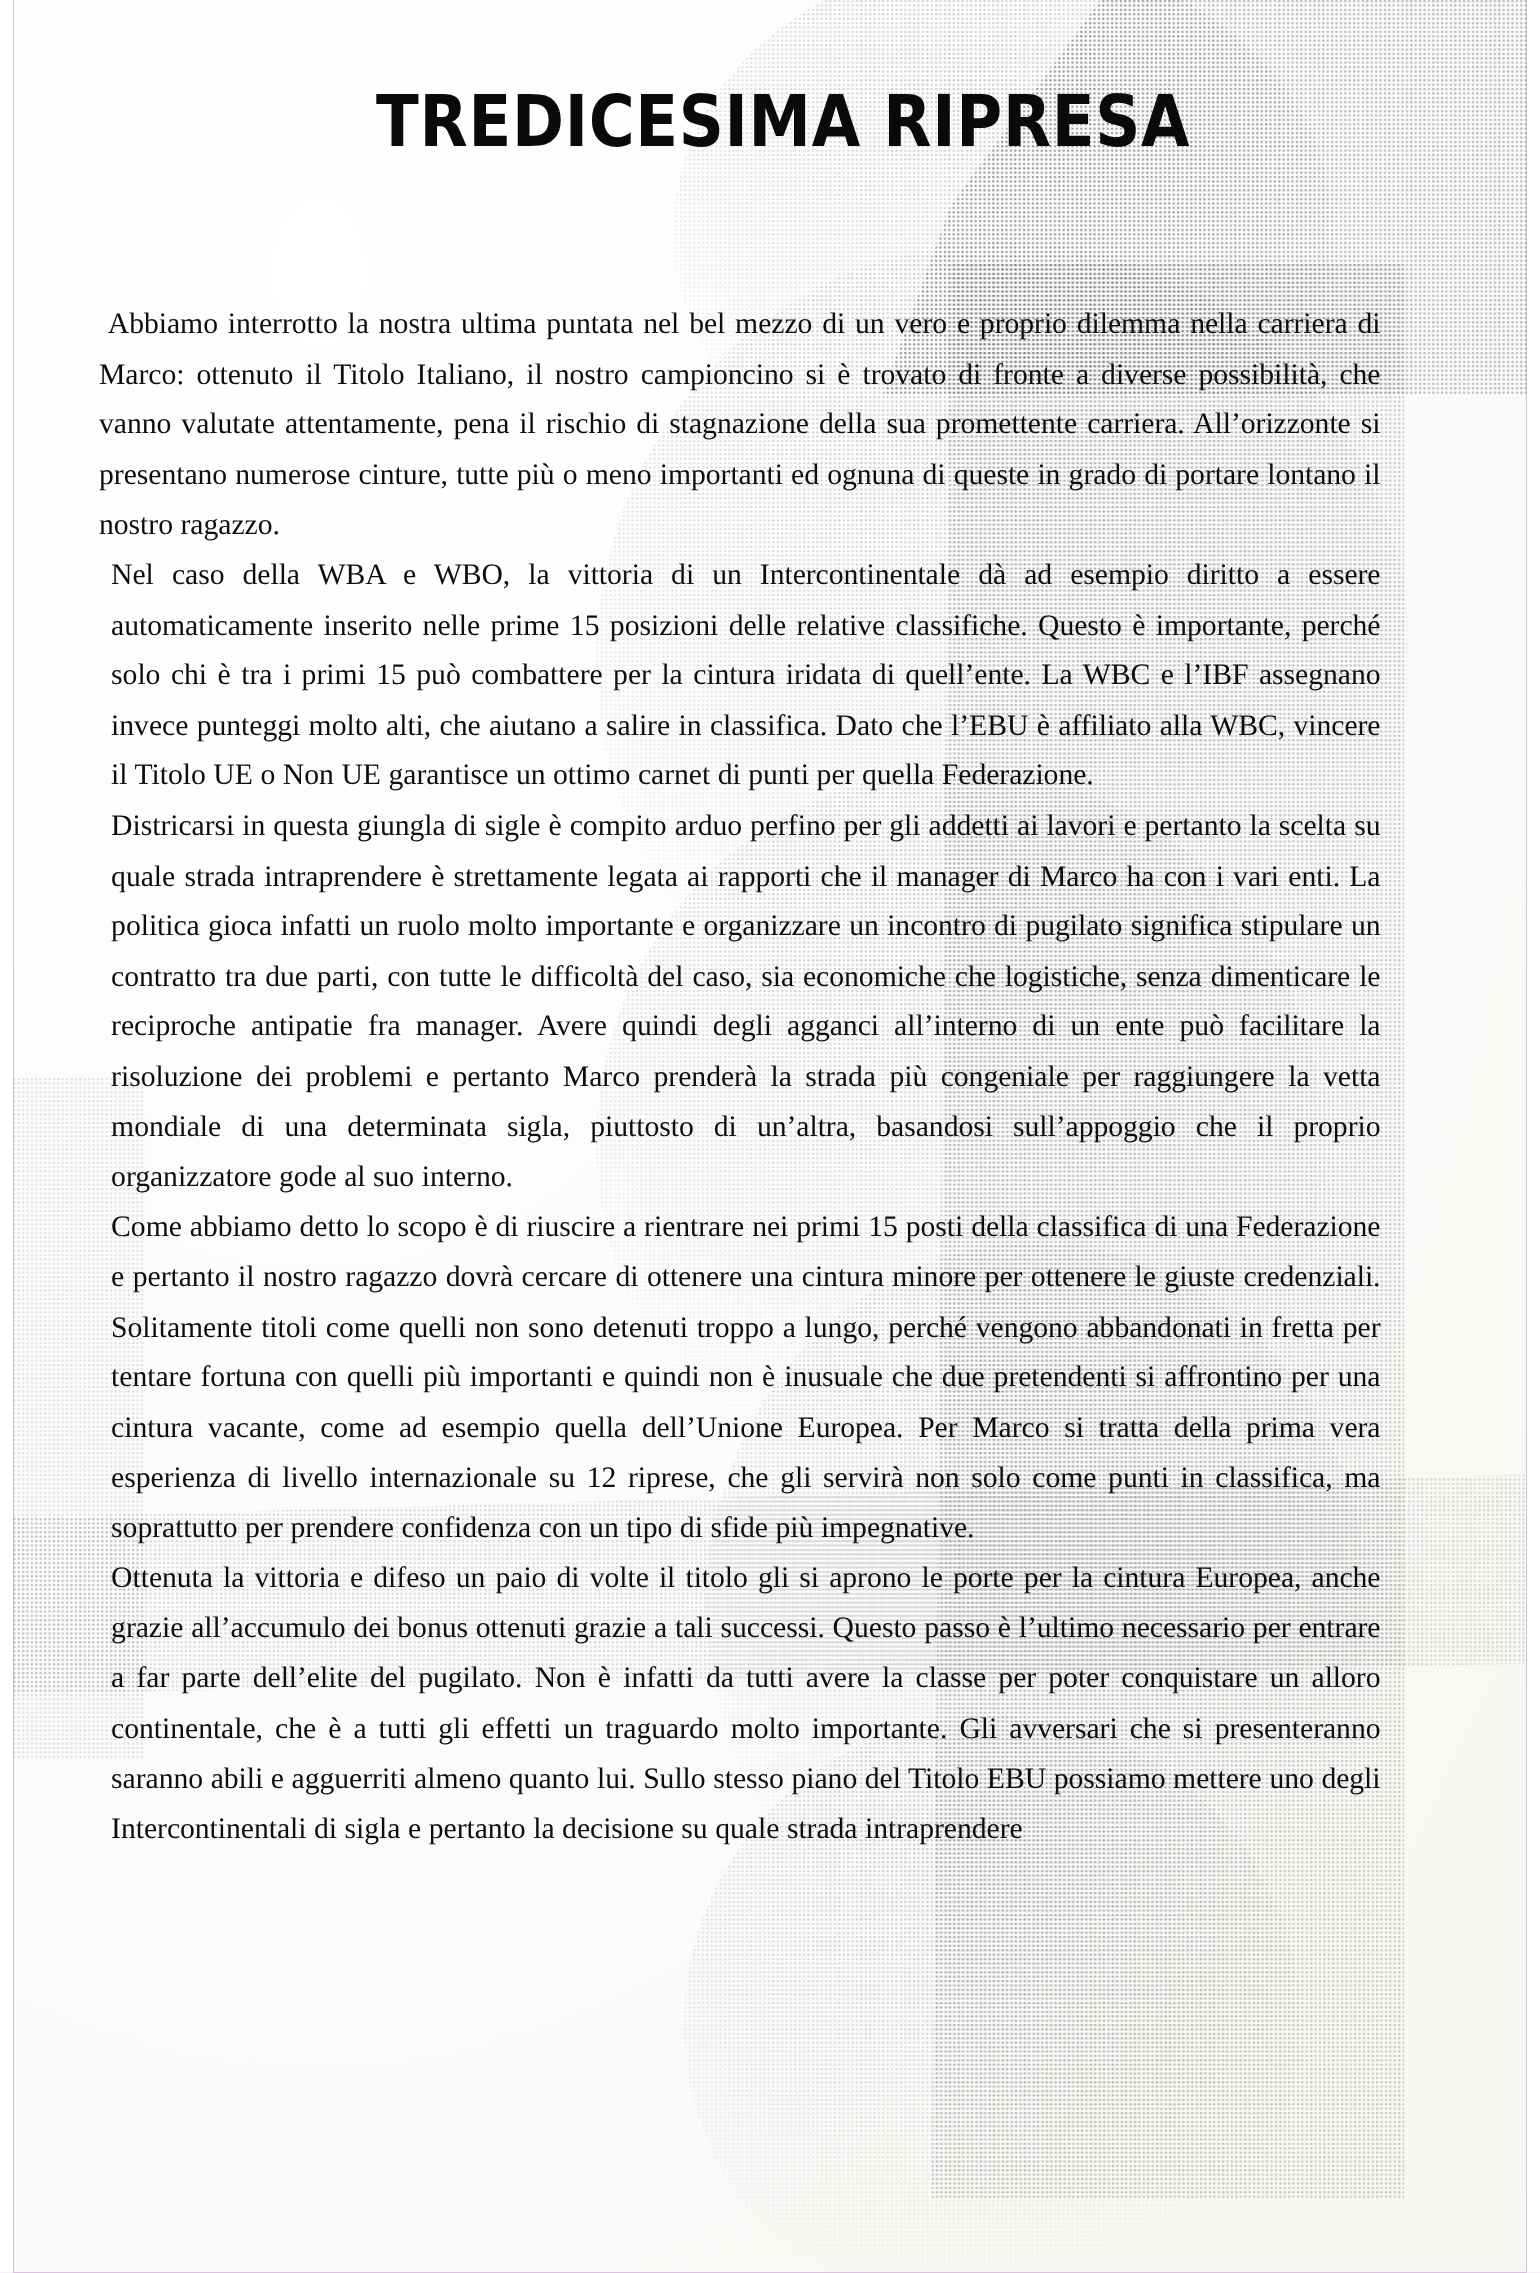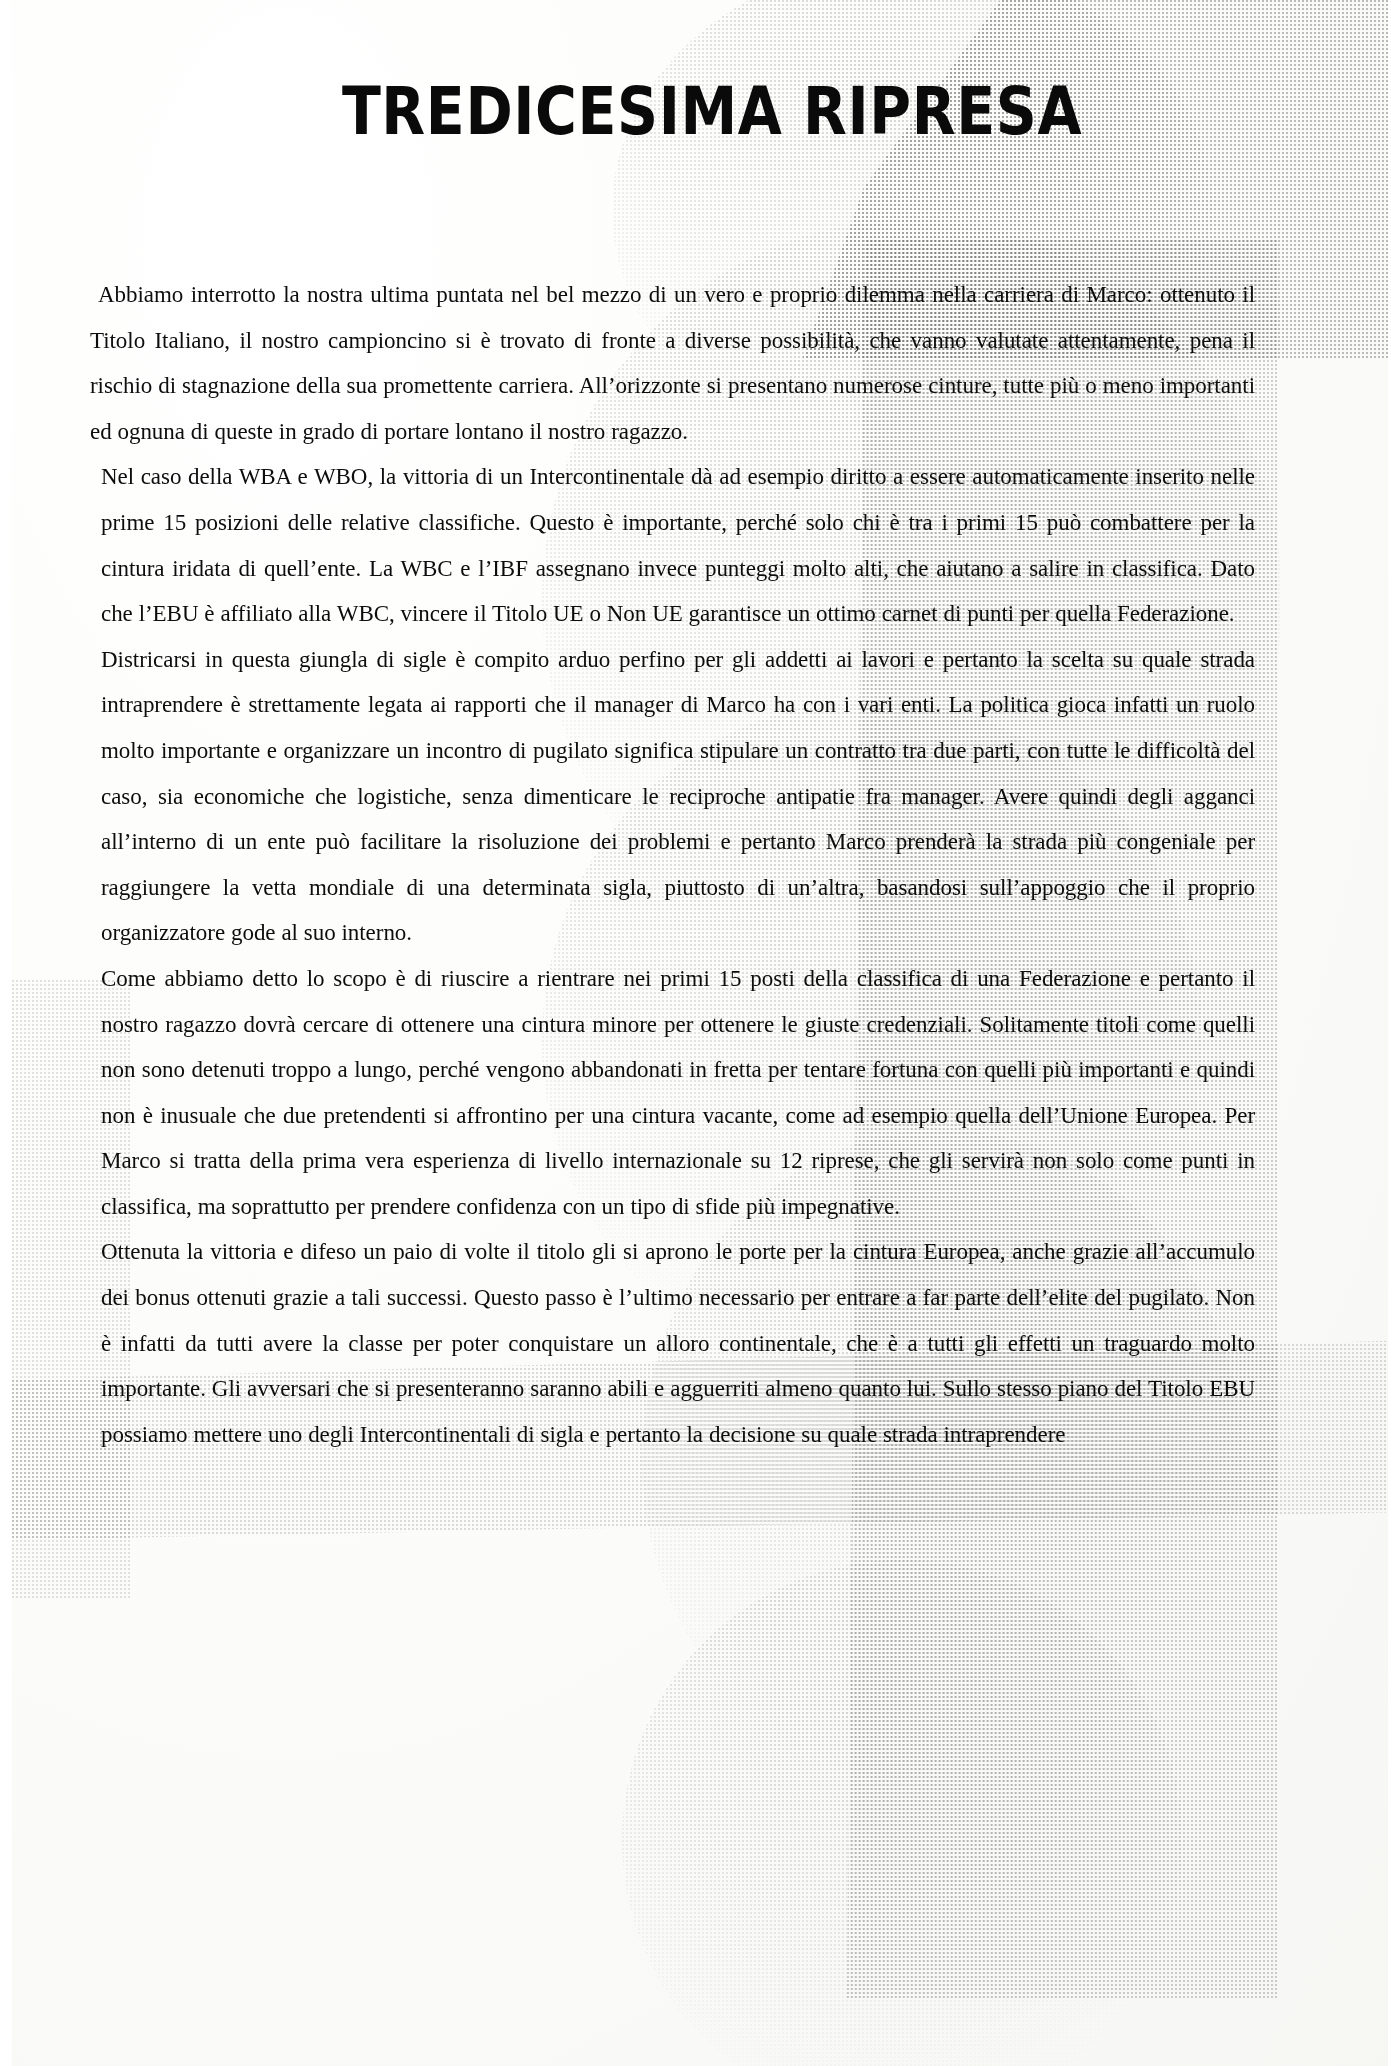--- a/index.html
+++ b/index.html
@@ -126,21 +126,21 @@
 
   .body-text {
     position: absolute;
     top: 272px;
     left: 78px;
     width: 1165px;
   }
 
   .para {
     margin: 0;
-    font-size: 23px;
+    font-size: 27px;
     line-height: 45.6px;
     color: #0d0d0d;
     text-align: justify;
     text-justify: inter-word;
     hyphens: manual;
     letter-spacing: -0.05px;
     word-spacing: 0.2px;
   }
   .para:first-child { text-indent: 8px; }
   .para + .para { text-indent: 0; margin-left: 11px; }

